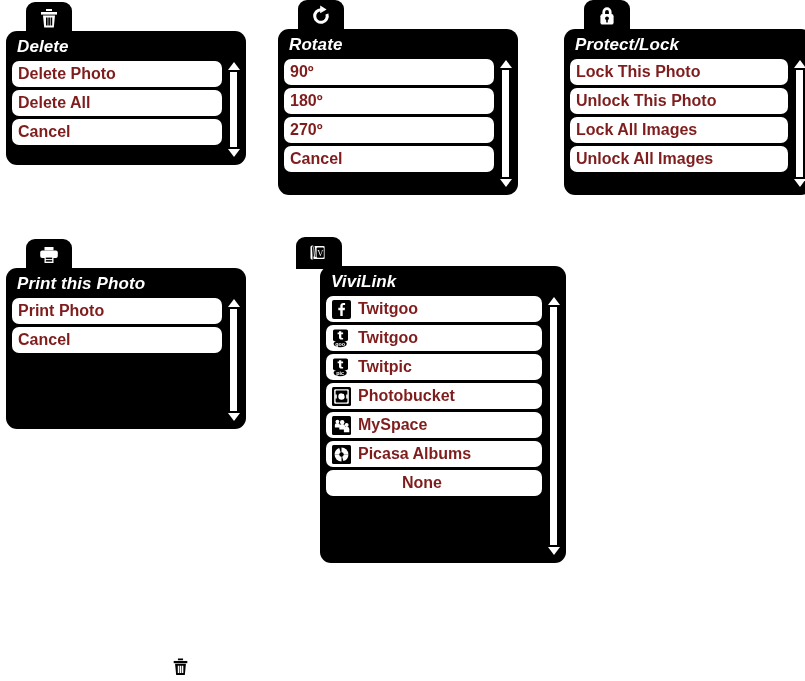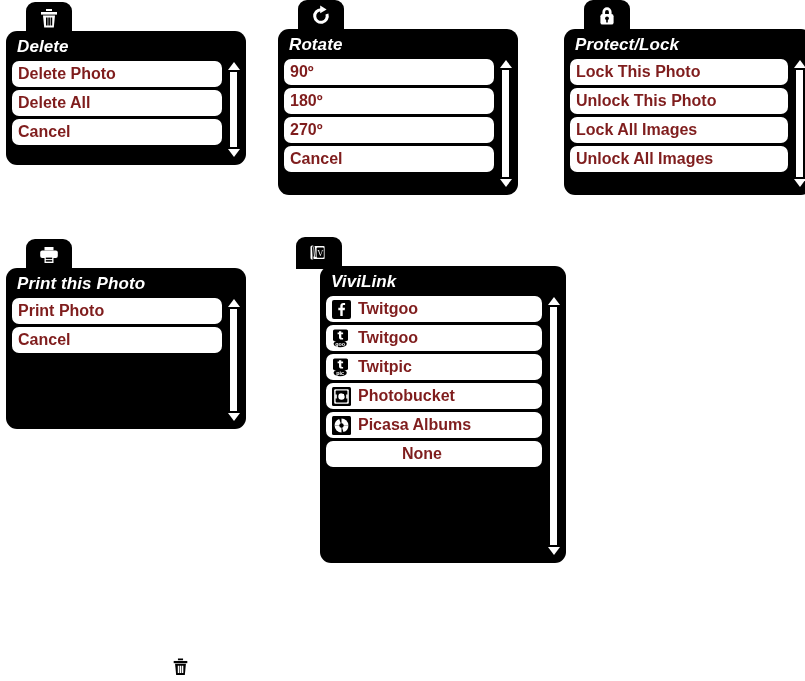--- a/index.html
+++ b/index.html
@@ -350,20 +350,34 @@
               <path d="M6.3 9.5 a3.2 3.2 0 1 1 6.4 0 a3.2 3.2 0 1 1 -6.4 0 Z" fill="#fff"></path>
               <path d="M9.5 6.3 a3.2 3.2 0 0 1 3.2 3.2 l2.3 -3.5 h-5.5 Z" fill="#000"></path>
               <rect x="3.2" y="7.5" width="1.6" height="4" fill="#fff"></rect>
               <rect x="14.2" y="7.5" width="1.6" height="4" fill="#fff"></rect>
             </svg>
           </span>
           <span class="item-label">Photobucket</span>
         </div>
 
 
+        <div class="menu-item">
+          <span class="item-icon">
+            <svg width="19" height="19" viewBox="0 0 19 19">
+              <rect width="19" height="19" rx="1.5" fill="#000"></rect>
+              <circle cx="5.4" cy="5.6" r="1.9" fill="#fff"></circle>
+              <path d="M2.9 9.2 c0-1.5 1.1-2.3 2.5-2.3 s2.5 0.8 2.5 2.3 v2.2 h-5 Z" fill="#fff"></path>
+              <circle cx="10.2" cy="6.3" r="2.2" fill="#fff"></circle>
+              <path d="M7.3 10.6 c0-1.7 1.3-2.6 2.9-2.6 s2.9 0.9 2.9 2.6 v3.0 h-5.8 Z" fill="#fff"></path>
+              <circle cx="14.6" cy="9.0" r="2.0" fill="#fff"></circle>
+              <path d="M11.9 13.2 c0-1.6 1.2-2.4 2.7-2.4 s2.7 0.8 2.7 2.4 v3.0 h-5.4 Z" fill="#fff"></path>
+            </svg>
+          </span>
+          <span class="item-label">MySpace</span>
+        </div>
 
         <div class="menu-item">
           <span class="item-icon">
             <svg width="19" height="19" viewBox="0 0 19 19">
               <rect width="19" height="19" rx="1.5" fill="#000"></rect>
               <path d="M9.5 2.6 a6.9 6.9 0 0 1 6.9 6.9 h-6.9 Z" fill="#fff"></path>
               <path d="M16.4 9.5 a6.9 6.9 0 0 1 -5.0 6.6 l-1.9-6.6 Z" fill="#fff"></path>
               <path d="M9.5 16.4 a6.9 6.9 0 0 1 -6.9 -6.9 l6.9 0 Z" fill="#fff"></path>
               <path d="M2.6 9.5 a6.9 6.9 0 0 1 4.6 -6.5 l2.3 6.5 Z" fill="#fff"></path>
               <circle cx="9.5" cy="9.5" r="2.2" fill="#000"></circle>

